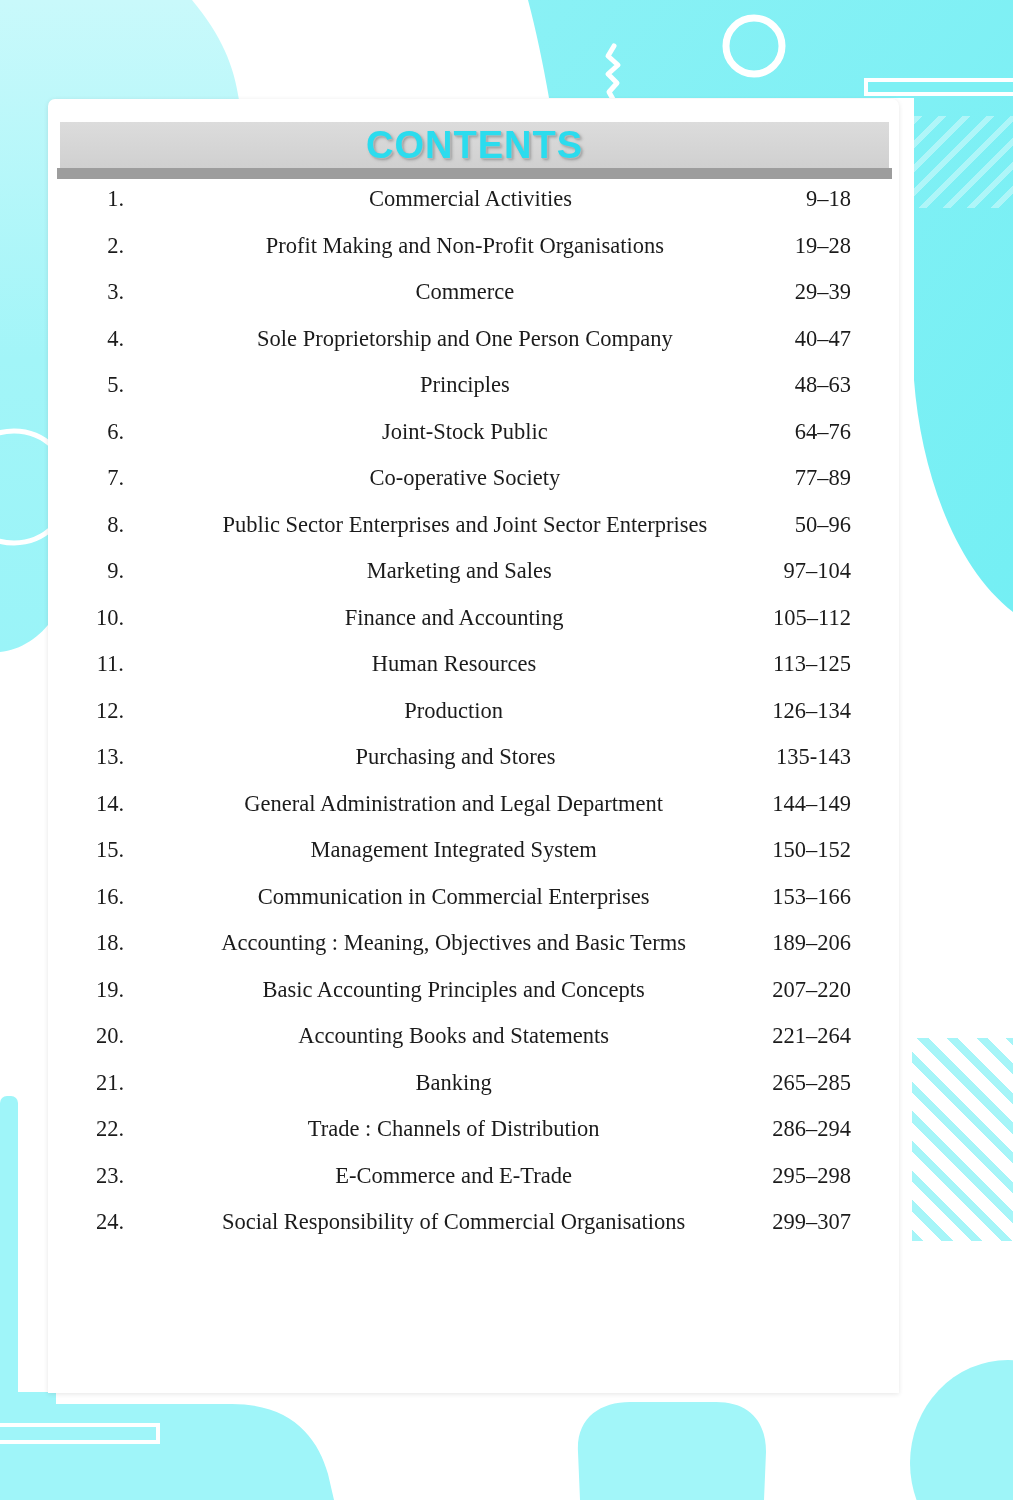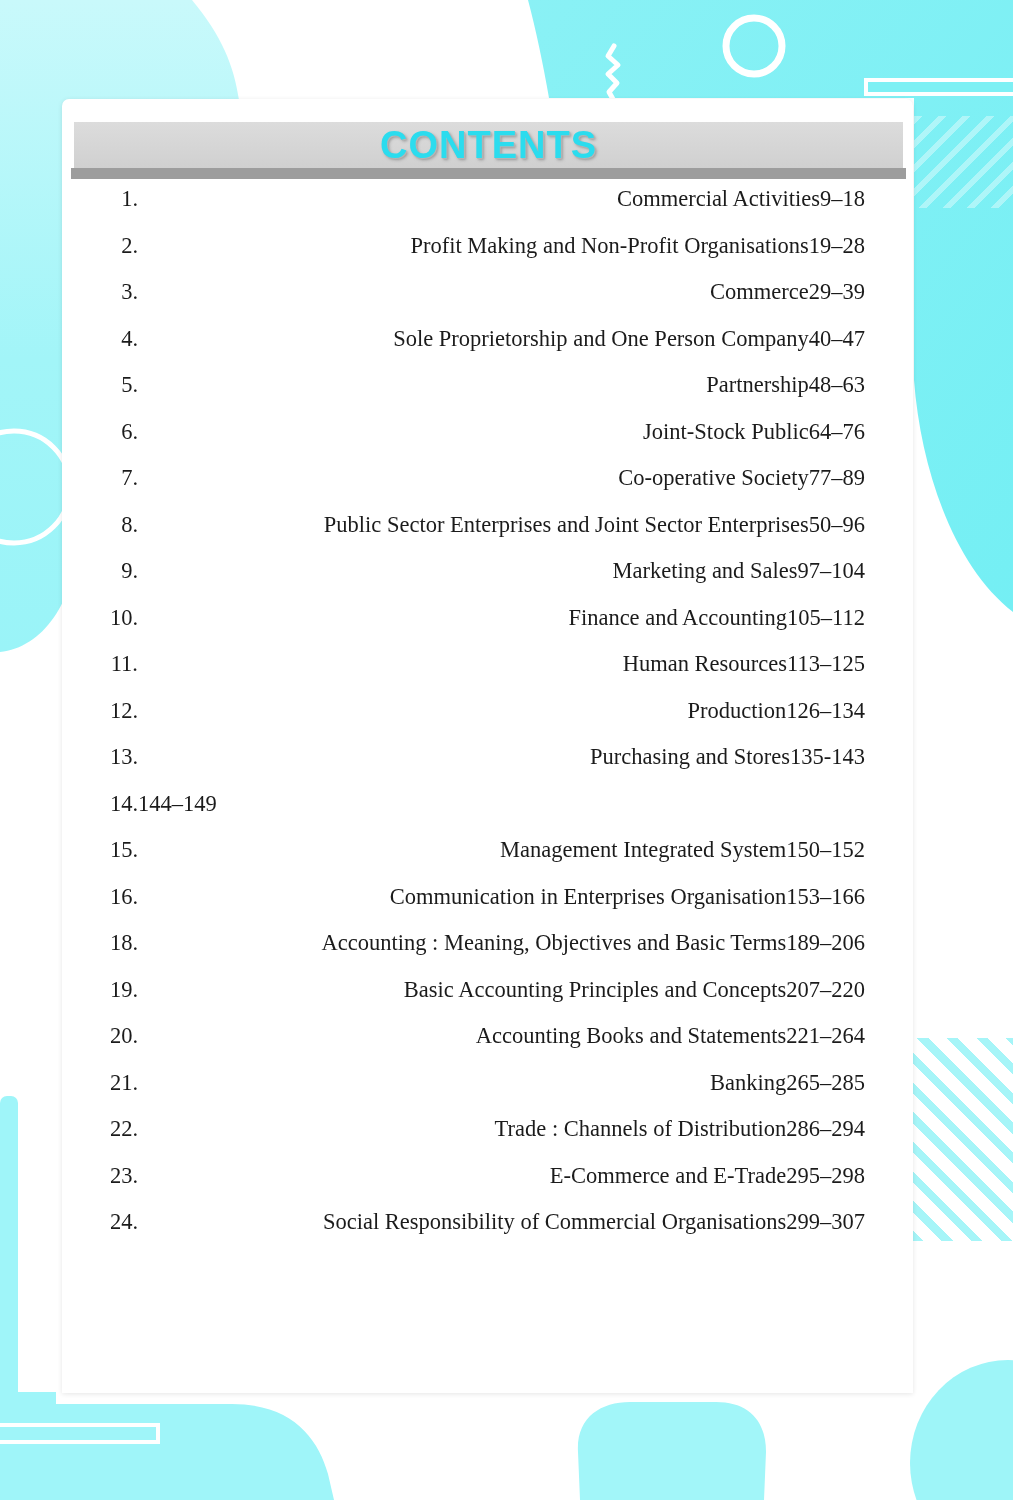--- a/index.html
+++ b/index.html
@@ -14,21 +14,21 @@
     left:914px;top:116px;width:99px;height:92px;
     background:repeating-linear-gradient(135deg, rgba(255,255,255,0.38) 0 6px, rgba(255,255,255,0) 6px 17px);
   }
   #stripes-bottom-right{
     left:912px;top:1038px;width:101px;height:203px;
     background:repeating-linear-gradient(45deg, #a6f5f8 0 8px, rgba(255,255,255,0) 8px 21px);
   }
   
   #card{
     position:absolute;z-index:2;
-    left:62px;top:99px;width:851px;height:1294px;
+    left:48px;top:99px;width:851px;height:1294px;
     background:#ffffff;border-radius:7px 7px 0 0;
     box-shadow:0 1px 5px rgba(0,0,0,0.10);
   }
   #contents-bar{
     position:absolute;left:12px;top:23px;width:829px;height:46px;
     background:linear-gradient(#dcdcdc,#d0d0d0);
     text-align:center;
   }
   #contents-bar .title{
     display:inline-block;
@@ -44,21 +44,21 @@
   
   #toc-list{
     position:absolute;left:0;top:77px;right:0;
   }
   .toc-row{
     display:flex;align-items:center;height:46.5px;
     padding-left:38px;padding-right:48px;
     font-size:22.5px;color:#1b1b1b;
   }
   .toc-num{width:38px;text-align:right;flex:none;}
-  .toc-title{flex:1;padding-left:11px;text-align:right;white-space:nowrap;}
+  .toc-title{flex:1;padding-left:11px;text-align:center;white-space:nowrap;}
   .toc-pages{flex:none;text-align:center;}
 </style>
 </head>
 <body>
 
 <svg id="bg-svg" width="1013" height="1500" viewBox="0 0 1013 1500">
   <defs>
     <linearGradient id="leftGrad" x1="0" y1="0" x2="0" y2="1">
       <stop offset="0" stop-color="#c9f9fb"></stop>
       <stop offset="0.55" stop-color="#a2f5f8"></stop>
@@ -121,21 +121,21 @@
         <span class="toc-title">Commerce</span>
         <span class="toc-pages">29–39</span>
       </div>
       <div class="toc-row">
         <span class="toc-num">4.</span>
         <span class="toc-title">Sole Proprietorship and One Person Company</span>
         <span class="toc-pages">40–47</span>
       </div>
       <div class="toc-row">
         <span class="toc-num">5.</span>
-        <span class="toc-title">Partnership</span>
+        <span class="toc-title">Principles</span>
         <span class="toc-pages">48–63</span>
       </div>
       <div class="toc-row">
         <span class="toc-num">6.</span>
         <span class="toc-title">Joint-Stock Public</span>
         <span class="toc-pages">64–76</span>
       </div>
       <div class="toc-row">
         <span class="toc-num">7.</span>
         <span class="toc-title">Co-operative Society</span>
@@ -166,30 +166,31 @@
         <span class="toc-title">Production</span>
         <span class="toc-pages">126–134</span>
       </div>
       <div class="toc-row">
         <span class="toc-num">13.</span>
         <span class="toc-title">Purchasing and Stores</span>
         <span class="toc-pages">135-143</span>
       </div>
       <div class="toc-row">
         <span class="toc-num">14.</span>
+        <span class="toc-title">General Administration and Legal Department</span>
         <span class="toc-pages">144–149</span>
       </div>
       <div class="toc-row">
         <span class="toc-num">15.</span>
         <span class="toc-title">Management Integrated System</span>
         <span class="toc-pages">150–152</span>
       </div>
       <div class="toc-row">
         <span class="toc-num">16.</span>
-        <span class="toc-title">Communication in Enterprises Organisation</span>
+        <span class="toc-title">Communication in Commercial Enterprises</span>
         <span class="toc-pages">153–166</span>
       </div>
       <div class="toc-row">
         <span class="toc-num">18.</span>
         <span class="toc-title">Accounting : Meaning, Objectives and Basic Terms</span>
         <span class="toc-pages">189–206</span>
       </div>
       <div class="toc-row">
         <span class="toc-num">19.</span>
         <span class="toc-title">Basic Accounting Principles and Concepts</span>

